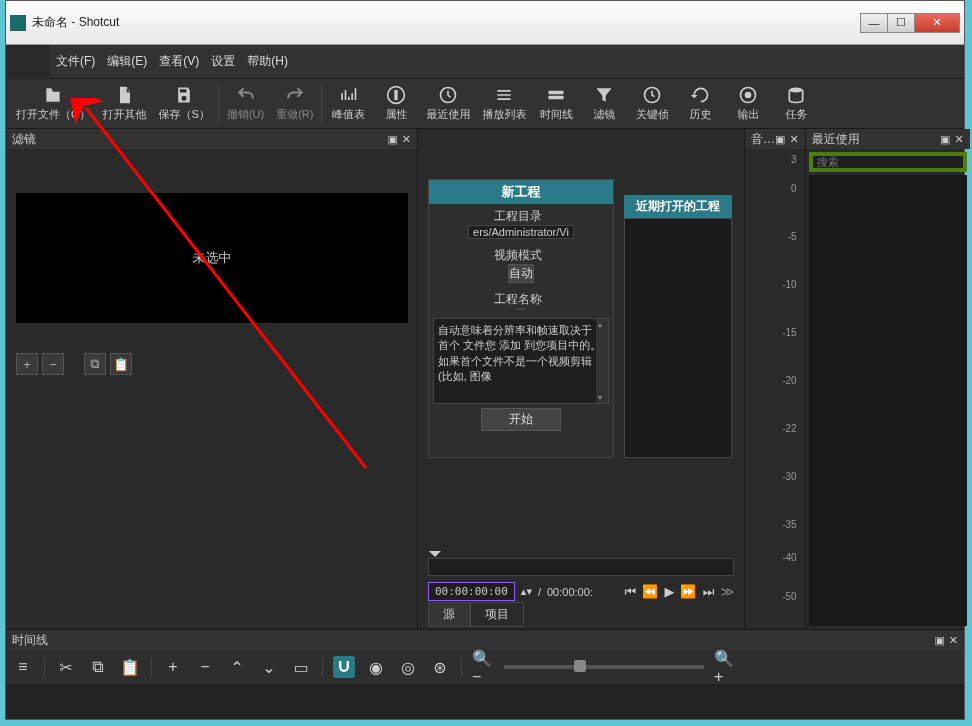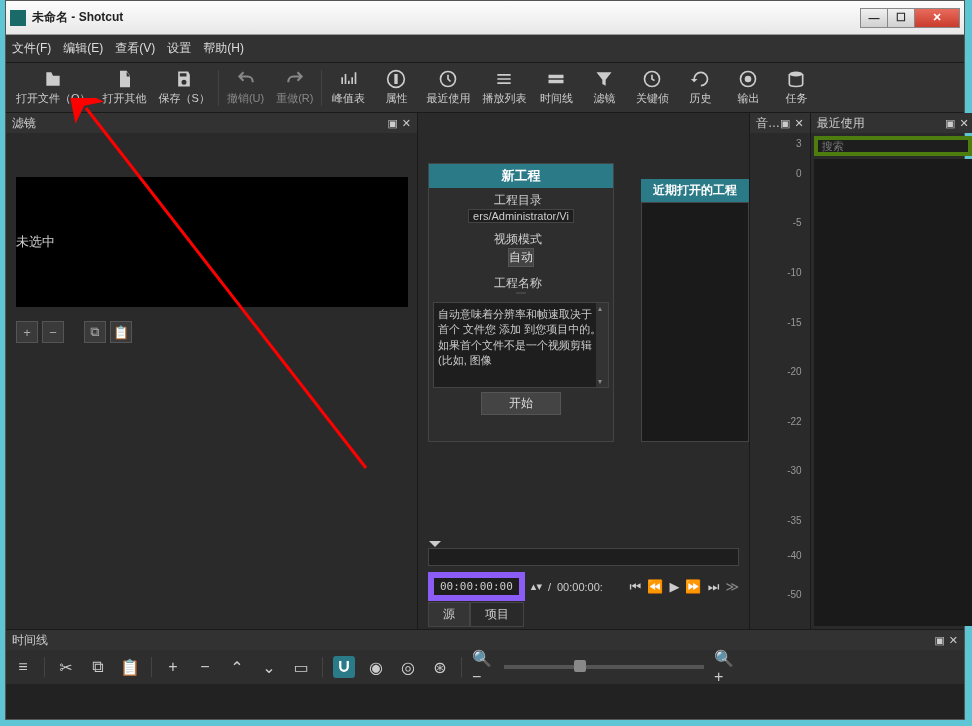--- a/index.html
+++ b/index.html
@@ -1,63 +1,63 @@
 <!DOCTYPE html>
 <html><head>
 <meta charset="utf-8">
 <style>
 * { margin: 0; padding: 0; box-sizing: border-box; font-family: "Microsoft YaHei", sans-serif; }
 body { background: #5ec5d4; width: 972px; height: 726px; overflow: hidden; position: relative; }
 .window { position: absolute; top: 0; left: 5px; width: 960px; height: 720px; background: #2a2a2a; border: 1px solid #555; display: flex; flex-direction: column; }
 
-.titlebar { height: 34px; background: linear-gradient(#fdfdfd,#e8e8e8); display: flex; align-items: center; padding: 0 4px; color: #222; font-size: 12px; border-bottom: 1px solid #999; font-weight: bold; }
+.titlebar { height: 44px; background: linear-gradient(#fdfdfd,#e8e8e8); display: flex; align-items: center; padding: 0 4px; color: #222; font-size: 12px; border-bottom: 1px solid #999; }
 .titlebar-icon { width: 16px; height: 16px; background: #1a6a6a; margin-right: 6px; }
 .titlebar-spacer { flex: 1; }
 .win-btns { display: flex; }
 .win-btn { width: 28px; height: 20px; display: flex; align-items: center; justify-content: center; font-size: 11px; background: linear-gradient(#f0f0f0,#d0d0d0); border: 1px solid #888; margin-left: -1px; }
 .win-btn.close { background: linear-gradient(#e86b5c,#c93c2c); color: #fff; width: 46px; }
 
-.menubar { height: 28px; background: #323232; display: flex; align-items: center; padding: 0 6px; color: #ddd; font-size: 12px; gap: 12px; border-bottom: 1px solid #1a1a1a; }
+.menubar { height: 34px; background: #323232; display: flex; align-items: center; padding: 0 6px; color: #ddd; font-size: 12px; gap: 12px; border-bottom: 1px solid #1a1a1a; margin-left: 44px; }
 .menu-item { cursor: default; }
 
 .toolbar { height: 50px; background: #323232; display: flex; align-items: center; padding: 0 4px; border-bottom: 1px solid #1a1a1a; }
 .tool-btn { display: flex; flex-direction: column; align-items: center; color: #ccc; font-size: 11px; padding: 3px 6px; min-width: 48px; gap: 2px; cursor: default; }
 .tool-btn svg { width: 20px; height: 20px; }
 .tool-sep { width: 1px; height: 36px; background: #444; margin: 0 2px; }
 
 .main { flex: 1; display: flex; background: #2a2a2a; }
 .left-panel { width: 412px; display: flex; flex-direction: column; border-right: 1px solid #1a1a1a; }
 .panel-header { height: 20px; background: #323232; color: #ccc; font-size: 12px; padding: 0 6px; display: flex; align-items: center; justify-content: space-between; }
 .panel-icons { display: flex; gap: 4px; font-size: 11px; }
-.preview-box { margin: 44px 10px 10px 10px; width: 392px; height: 130px; background: #000; display: flex; align-items: center; justify-content: flex-start; color: #ccc; font-size: 13px; }
+.preview-box { margin: 44px 10px 26px 10px; width: 392px; height: 130px; background: #000; display: flex; align-items: center; justify-content: center; color: #ccc; font-size: 13px; }
 .filter-btns { display: flex; gap: 4px; padding: 4px 10px; }
 .fbtn { width: 22px; height: 22px; background: #3a3a3a; border: 1px solid #555; display: flex; align-items: center; justify-content: center; color: #aaa; font-size: 13px; }
 
 .center-panel { flex: 1; display: flex; flex-direction: column; position: relative; }
-.project-area { display: flex; padding: 50px 0 0 10px; gap: 27px; }
+.project-area { display: flex; padding: 50px 0 0 10px; gap: 10px; }
 .new-project { width: 186px; background: #2e2e2e; border: 1px solid #444; }
 .np-header { background: #2a7a88; color: #fff; text-align: center; font-size: 13px; padding: 3px; font-weight: bold; }
 .np-row { display: flex; align-items: center; padding: 4px 6px; font-size: 12px; color: #ccc; flex-direction: column; }
 .np-label { width: 54px; }
 .np-input { flex: 1; background: #1e1e1e; border: 1px solid #444; height: 20px; color: #ccc; font-size: 11px; padding: 0 4px; overflow: hidden; white-space: nowrap; }
 .np-select { flex: 1; background: #444; border: 1px solid #555; text-align: center; height: 20px; color: #ddd; font-size: 12px; }
 .np-desc { margin: 4px; background: #1e1e1e; border: 1px solid #444; padding: 4px; font-size: 11px; color: #ccc; line-height: 1.4; height: 86px; position: relative; }
 .np-desc .sb { position: absolute; right: 0; top: 0; width: 12px; height: 100%; background: #333; }
 .np-desc .sb::before { content: "▴"; position: absolute; top: 0; left: 2px; font-size: 8px; color: #888; }
 .np-desc .sb::after { content: "▾"; position: absolute; bottom: 0; left: 2px; font-size: 8px; color: #888; }
 .np-start { margin: 4px auto 24px; width: 80px; text-align: center; background: #444; border: 1px solid #555; color: #ddd; font-size: 12px; padding: 2px; }
 .recent-proj { width: 108px; }
 .rp-header { background: #2a7a88; color: #fff; text-align: center; font-size: 12px; padding: 3px; font-weight: bold; margin-top: 16px; }
 .rp-body { height: 240px; background: #1a1a1a; border: 1px solid #444; }
 
 .playback { position: absolute; bottom: 28px; left: 10px; right: 10px; }
 .pb-track { height: 18px; background: #1e1e1e; border: 1px solid #444; margin-bottom: 6px; position: relative; }
 .pb-track::before { content: ""; position: absolute; top: -8px; left: 0; border: 6px solid transparent; border-top-color: #ccc; }
 .pb-controls { display: flex; align-items: center; gap: 6px; color: #ccc; font-size: 11px; }
-.pb-time { background: #1e1e1e; border: 6px solid #8b5cf6; padding: 2px 6px; font-family: monospace; }
+.pb-time { background: #1e1e1e; border: 1px solid #8b5cf6; padding: 2px 6px; font-family: monospace; }
 .pb-btn { color: #ccc; font-size: 13px; cursor: default; }
 .pb-tabs { position: absolute; bottom: 2px; left: 10px; display: flex; }
 .pb-tab { padding: 3px 14px; font-size: 12px; color: #ccc; background: #353535; border: 1px solid #444; }
 .pb-tab.active { background: #2a2a2a; }
 
 .right-panels { width: 220px; display: flex; }
 .audio-panel { width: 70px; border-left: 1px solid #1a1a1a; display: flex; flex-direction: column; }
 .audio-scale { flex: 1; position: relative; color: #999; font-size: 10px; }
 .scale-mark { position: absolute; right: 8px; text-align: right; }
 .recent-panel { flex: 1; border-left: 1px solid #1a1a1a; display: flex; flex-direction: column; }

